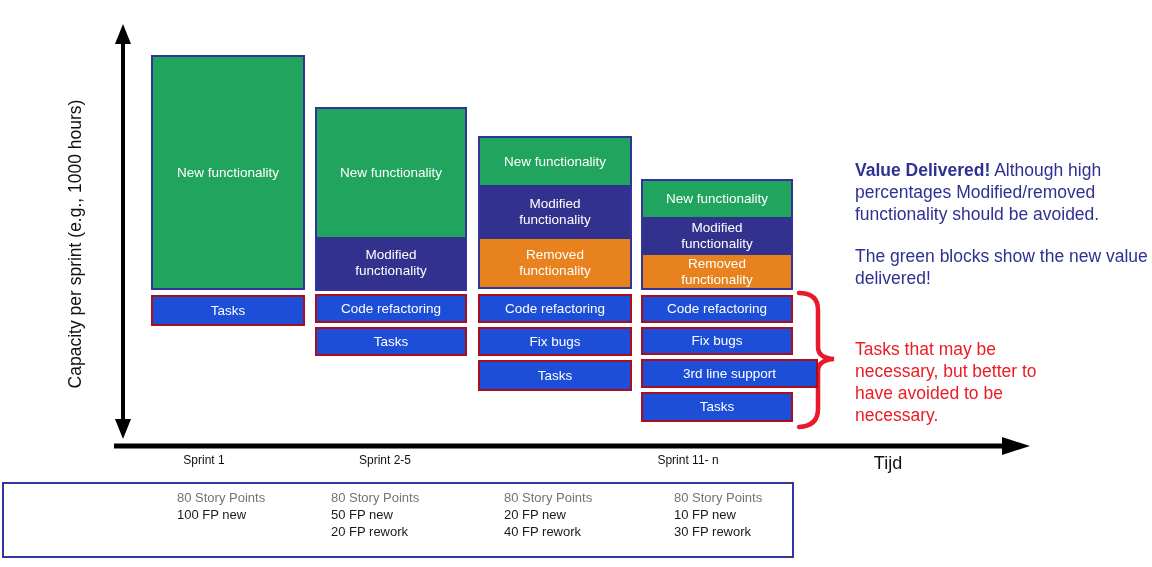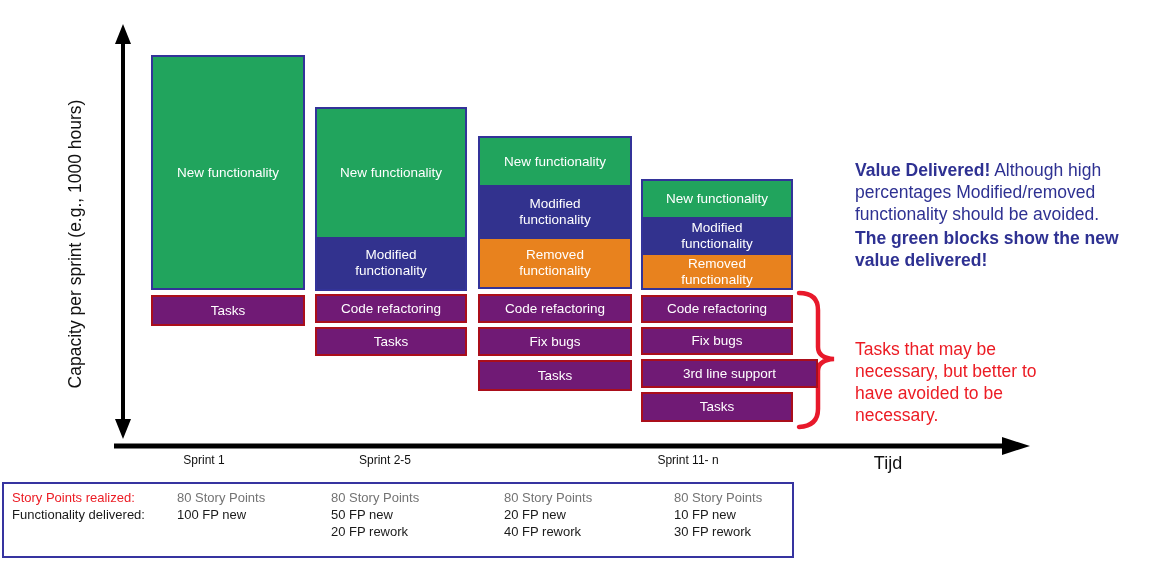--- a/index.html
+++ b/index.html
@@ -15,37 +15,37 @@
   }
   .func-box{
     position:absolute;border:2px solid #333399;box-sizing:border-box;background:#fff;
   }
   .seg{display:flex;align-items:center;justify-content:center;text-align:center;color:#fff;}
   .seg-new{background:#21A45D;}
   .seg-mod{background:#32328E;}
   .seg-rem{background:#E8821E;}
   .seg-label{max-width:124px;font-size:13.5px;line-height:16px;}
   .task-block{
-    position:absolute;background:#701a75;border:2px solid #AA0E1B;box-sizing:border-box;
+    position:absolute;background:#1d4ed8;border:2px solid #AA0E1B;box-sizing:border-box;
     display:flex;align-items:center;justify-content:center;text-align:right;color:#fff;
   }
   .sprint-label{
     position:absolute;top:453px;width:160px;text-align:center;
     font-size:12px;color:#111;
   }
   .tijd-label{
     position:absolute;top:453px;left:818px;width:140px;text-align:center;
     font-size:18px;color:#111;
   }
   .note-navy{
     position:absolute;left:855px;top:159px;width:298px;
     font-size:17.5px;line-height:22px;color:#2E3192;
   }
   .note-navy .bold{font-weight:bold;}
-  .note-navy .p2{font-weight:bold;margin-top:2px;}
+  .note-navy .p2{font-weight:normal;margin-top:20px;}
   .note-red{
     position:absolute;left:855px;top:338px;width:215px;
     font-size:17.5px;line-height:22px;color:#EC1C24;
   }
   .brace-svg{position:absolute;left:795px;top:289px;pointer-events:none;}
   .legend-table{
     position:absolute;left:2px;top:482px;width:792px;height:76px;
     border:2px solid #3634A0;box-sizing:border-box;background:#fff;
   }
   .table-labels{position:absolute;left:8px;top:5px;font-size:13px;line-height:17px;}
@@ -79,24 +79,20 @@
 
   <div class="note-navy">
     <span class="bold">Value Delivered!</span>
     <span>Although high percentages Modified/removed functionality should be avoided.</span>
     <div class="p2">The green blocks show the new value delivered!</div>
   </div>
 
   <div class="note-red">Tasks that may be necessary, but better to have avoided to be necessary.</div>
 
   <div class="legend-table">
-    <div class="table-labels">
-      <div class="tl-red">Story Points realized:</div>
-      <div class="tl-black">Functionality delivered:</div>
-    </div>
   <div class="table-col" style="left: 173px;">
         <div class="sp">80 Story Points</div>
         <div class="fp">100 FP new</div>
       </div>
       <div class="table-col" style="left: 327px;">
         <div class="sp">80 Story Points</div>
         <div class="fp">50 FP new</div>
         <div class="fp">20 FP rework</div>
       </div>
       <div class="table-col" style="left: 500px;">

